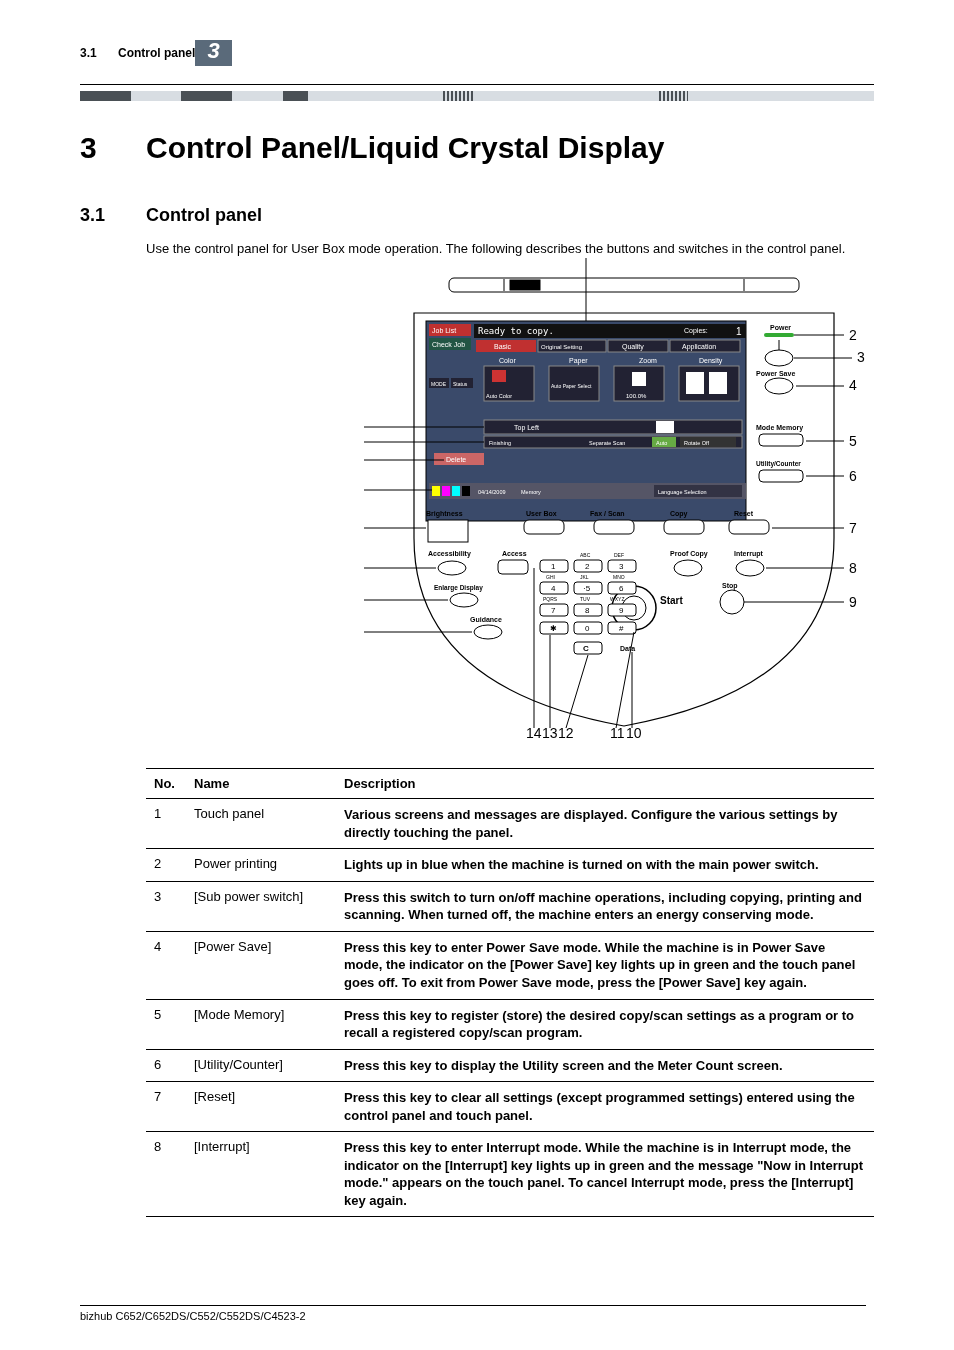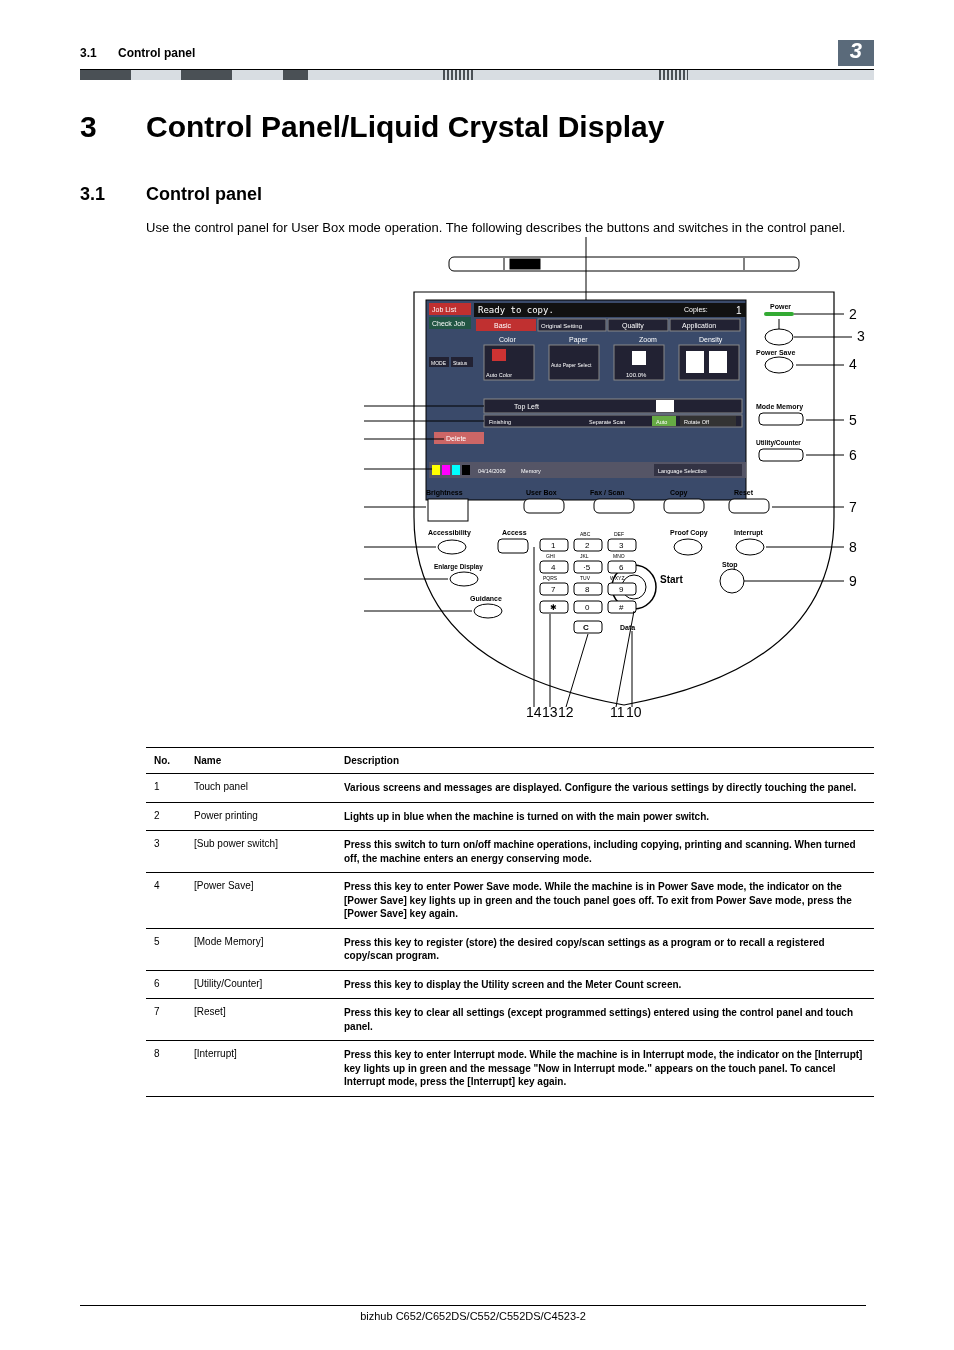--- a/index.html
+++ b/index.html
@@ -8,24 +8,24 @@
     width: 954px;
     height: 1350px;
     background: #fff;
     color: #000;
     position: relative;
     padding: 40px 80px 30px 80px;
     font-size: 13px;
   }
   .header-row {
     display: flex;
-    justify-content: space-between;
     align-items: center;
     border-bottom: 1px solid #000;
-    padding-bottom: 3px;
+    padding-bottom: 18px;
+    margin-bottom: 6px;
   }
   .header-left { font-size: 12px; font-weight: bold; }
   .header-sec { margin-right: 18px; }
   .header-right {
     background: #5a6a7a;
     color: #fff;
     font-weight: bold;
     font-style: italic;
     font-size: 22px;
     padding: 0 12px 4px 12px;
@@ -68,21 +68,21 @@
     display: flex;
     justify-content: flex-end;
     margin-bottom: 30px;
   }
 
   table.desc {
     width: 100%;
     border-collapse: collapse;
     margin-left: 66px;
     width: calc(100% - 66px);
-    font-size: 10px;
+    font-size: 13px;
   }
   table.desc th, table.desc td {
     text-align: left;
     vertical-align: top;
     padding: 7px 8px;
     border-bottom: 1px solid #000;
   }
   table.desc th {
     font-weight: bold;
     border-top: 1px solid #000;
@@ -91,21 +91,21 @@
   table.desc td:first-child { width: 40px; }
   table.desc td:nth-child(2) { width: 150px; }
   table.desc td:nth-child(3) { line-height: 1.35; font-weight: bold; }
 
   .footer-row {
     position: absolute;
     bottom: 28px;
     left: 80px;
     right: 88px;
     display: flex;
-    justify-content: center;
+    justify-content: flex-start;
     font-size: 11px;
     border-top: 1px solid #000;
     padding-top: 4px;
   }
 
   
   .svgtext { font-family: Arial; font-size: 14px; fill:#000; }
   .tiny { font-size: 7px; fill:#fff; }
   .tinyb { font-size: 7px; fill:#000; }
 </style>

